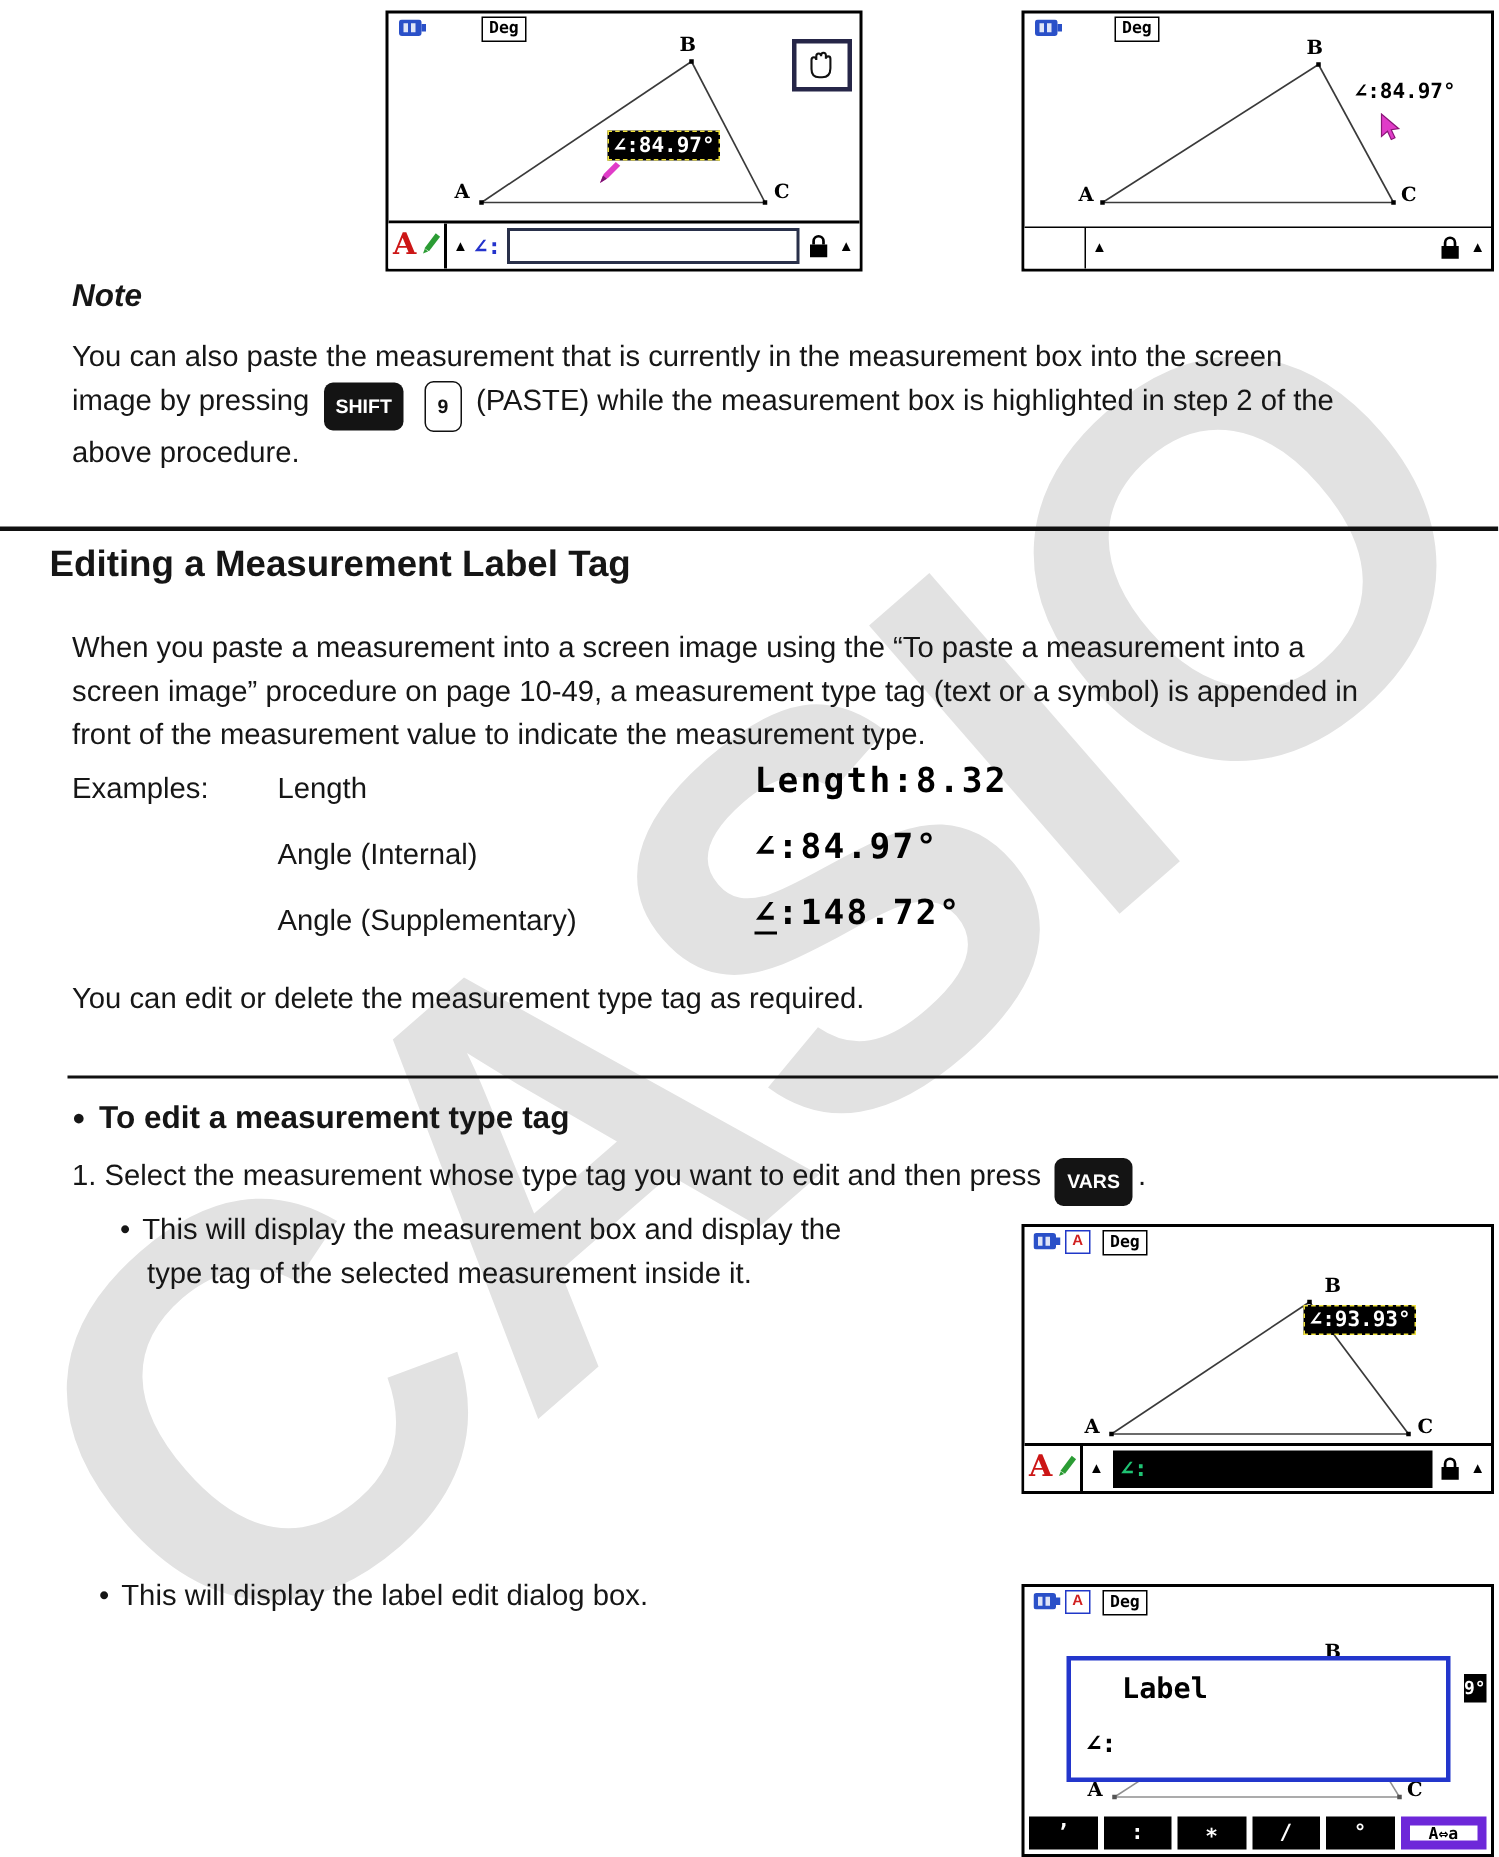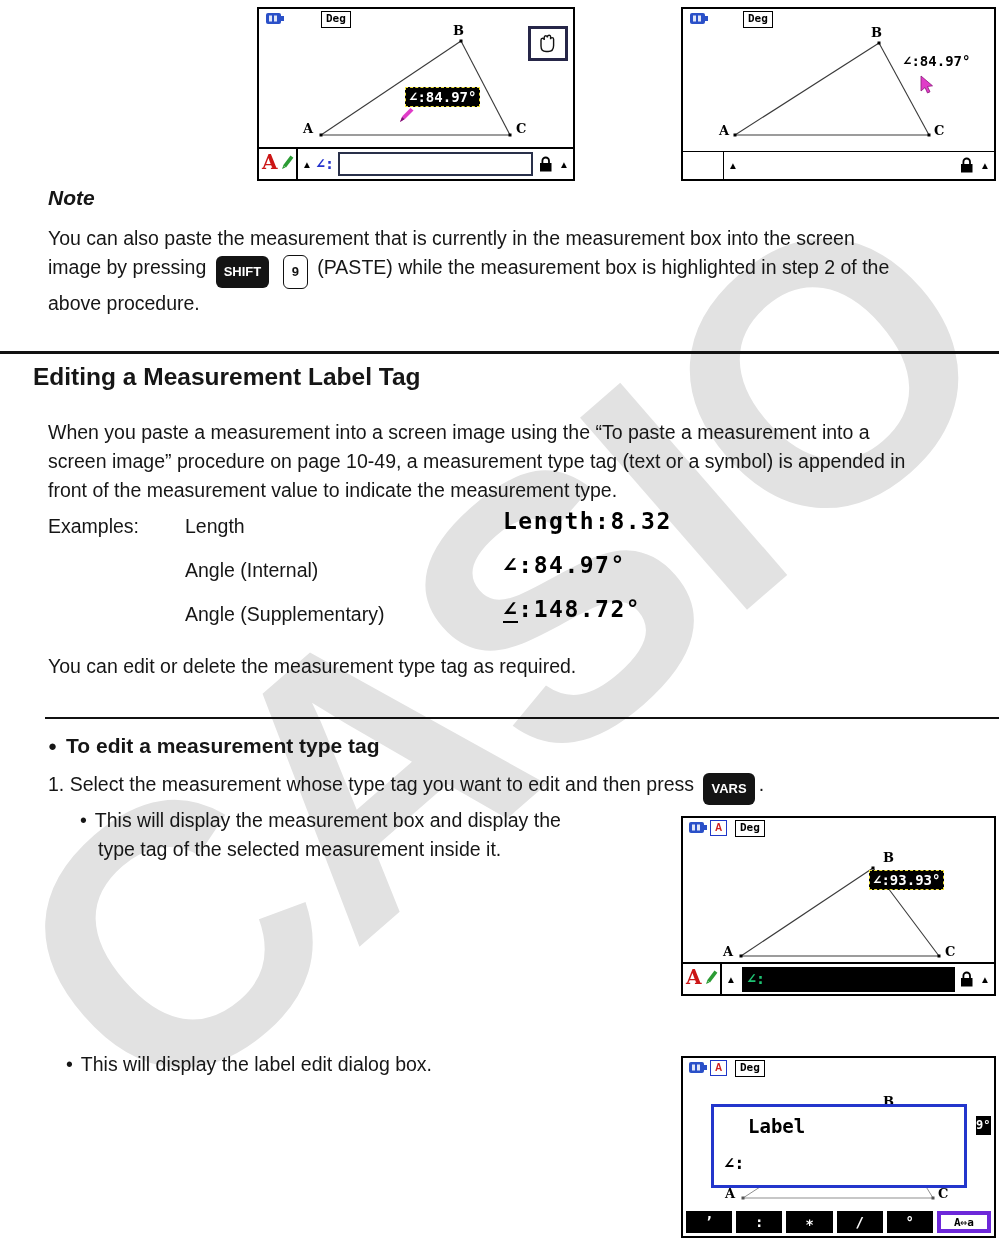--- a/index.html
+++ b/index.html
@@ -55,21 +55,21 @@
   .vdiv{width:0;height:100%;border-left:1.5px solid #000;margin-left:40px;flex:0 0 auto;}
   .spacer{flex:1;}
   .dlg{position:absolute;border:3px solid #2336cc;background:#fff;box-sizing:border-box;}
   .dlg .ttl{position:absolute;left:10px;top:8px;font:bold 19px "DejaVu Sans Mono","DejaVu Sans",monospace;color:#000;margin-left:24px;}
   .dlg .fld{position:absolute;left:10px;top:46px;font:bold 17px "DejaVu Sans Mono","DejaVu Sans",monospace;color:#000;}
   .remnant{position:absolute;background:#000;color:#fff;overflow:hidden;
            font:bold 12px "DejaVu Sans Mono","DejaVu Sans",monospace;line-height:19px;}
   .fbar{position:absolute;left:3px;right:3px;bottom:3px;height:22px;display:flex;gap:4px;}
   .fkey{flex:1;background:#000;color:#fff;font:bold 14px "DejaVu Sans Mono","DejaVu Sans",monospace;
         display:flex;align-items:center;justify-content:center;}
-  .fkey.lite{background:#fff;color:#000;border:4px solid #6d28d9;font-size:11px;box-sizing:border-box;text-align:center;}
+  .fkey.lite{background:#fff;color:#000;border:6px solid #6d28d9;font-size:11px;box-sizing:border-box;text-align:center;}
 </style>
 </head>
 <body>
 
 <div class="page">
 
   <div class="watermark">CASIO</div>
 
   <div class="calc" style="left:257px;top:7px;width:318px;height:174px">
     <svg class="abs trix" style="left:0;top:0" width="313" height="140">

